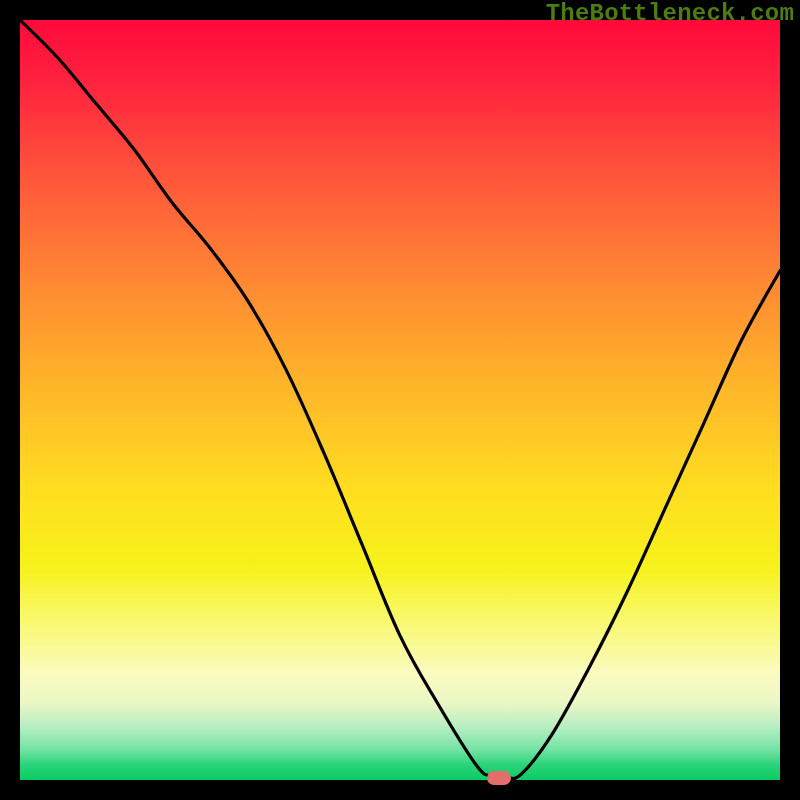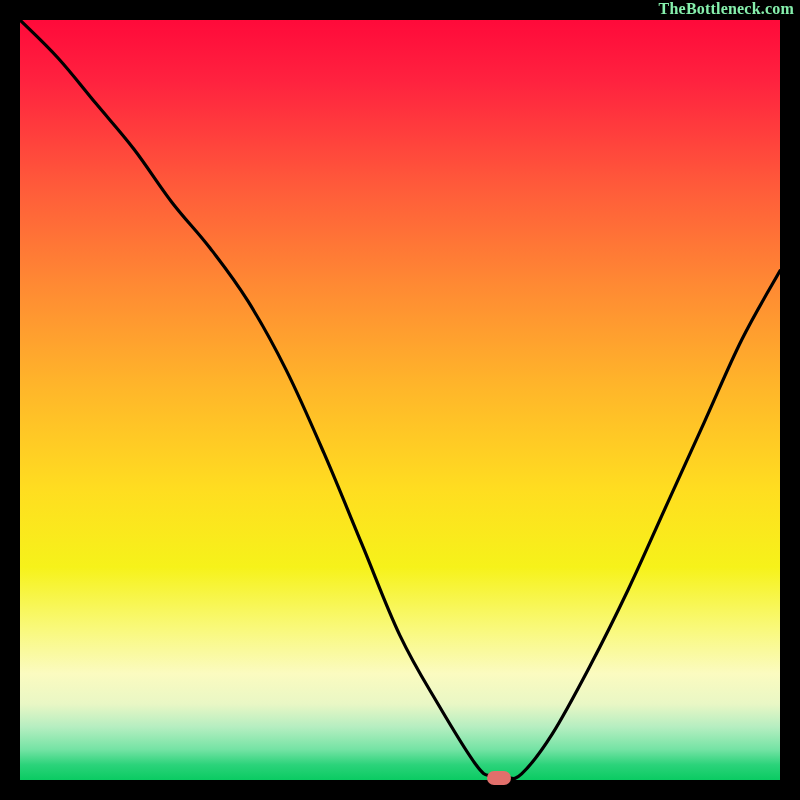--- a/index.html
+++ b/index.html
@@ -49,24 +49,24 @@
     width: 24px;
     height: 14px;
     border-radius: 7px;
     background: #e26f6b;
     transform: translate(-50%, -50%);
   }
   .attribution {
     position: absolute;
     top: 0;
     right: 6px;
-    font-family: Liberation Serif, serif;
-    font-size: 16px;
+    font-family: Liberation Mono, monospace;
+    font-size: 24px;
     font-weight: bold;
-    color: #86efac;
+    color: #4d7c0f;
     letter-spacing: 0.2px;
     user-select: none;
   }
 </style>
 </head>
 <body>
 
 <div class="stage">
 
   <div class="plot-area">

